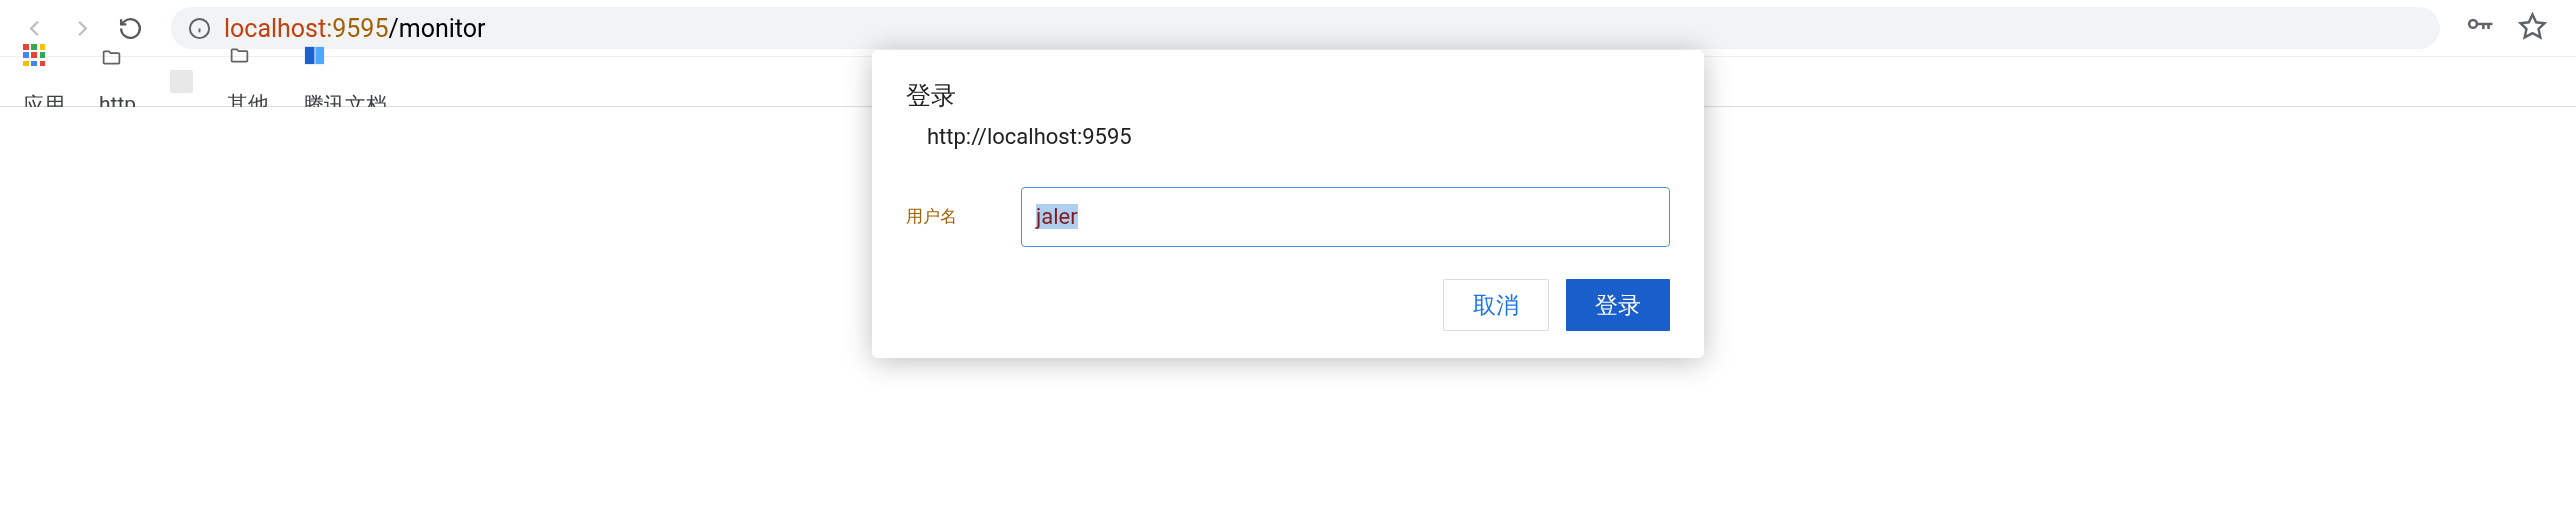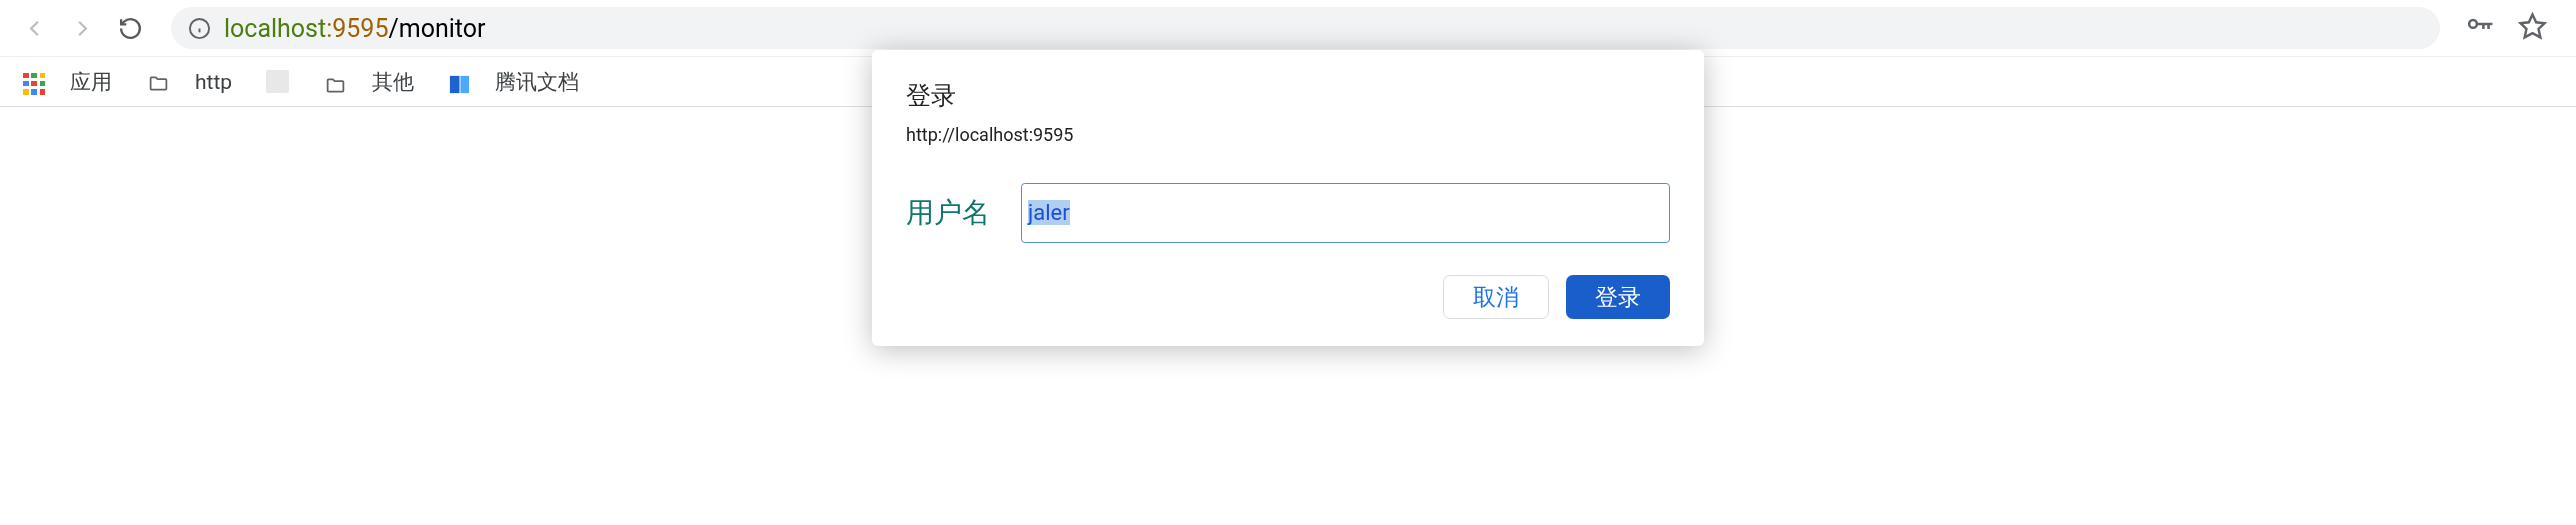--- a/index.html
+++ b/index.html
@@ -65,21 +65,21 @@
       justify-content: center;
       color: #5f6368;
     }
     .url-text {
       font-size: 25px;
       color: #202124;
       display: flex;
       align-items: baseline;
     }
     .url-host {
-      color: #4d7c0f;
+      color: #c2410c;
     }
     .url-port {
       color: #a16207;
     }
     .url-path {
       color: #000000;
     }
     .toolbar-right {
       display: flex;
       align-items: center;
@@ -97,25 +97,26 @@
     .bookmarks-bar {
       height: 50px;
       display: flex;
       align-items: center;
       padding: 0 23px;
       gap: 34px;
       border-bottom: 1px solid #ddd;
     }
     .bookmark-item {
       display: flex;
-      align-items: flex-end;
+      align-items: flex-start;
       gap: 24px;
       font-size: 21px;
       color: #3c4043;
       cursor: pointer;
+      flex-direction: column;
     }
     .apps-icon {
       width: 23px;
       height: 23px;
       display: grid;
       grid-template-columns: repeat(3, 1fr);
       grid-template-rows: repeat(3, 1fr);
       gap: 1.9px;
     }
     .apps-dot {
@@ -161,42 +162,43 @@
       border-radius: 5.7px;
       box-shadow: 0 3.8px 29px rgba(0,0,0,0.25);
       padding: 29px 34px 27px 34px;
     }
     .dialog-title {
       font-size: 25px;
       color: #202124;
       margin-bottom: 11.5px;
     }
     .dialog-origin {
-      font-size: 18px;
+      font-size: 22px;
       color: #202124;
       margin-bottom: 38px;
+      margin-left: 21px;
     }
     .form-row {
       display: flex;
       align-items: center;
       margin-bottom: 27px;
     }
     .form-label {
       width: 115px;
-      font-size: 28px;
-      color: #0f766e;
+      font-size: 17px;
+      color: #a16207;
     }
     .input-display {
       flex: 1;
       height: 60px;
       border: 1.9px solid #4d90d4;
       border-radius: 3.8px;
-      padding: 0 6px;
+      padding: 0 14px;
       font-size: 22px;
-      color: #1d4ed8;
+      color: #7f1d1d;
       display: flex;
       align-items: center;
     }
     .input-display .sel {
       background: #b0cef0;
     }
     .password-display {
       flex: 1;
       height: 48px;
       border: 1px solid #dadce0;
@@ -208,23 +210,23 @@
       align-items: center;
       letter-spacing: 2.9px;
     }
     .dialog-actions {
       display: flex;
       justify-content: flex-end;
       gap: 17px;
       margin-top: 32.5px;
     }
     .btn {
-      height: 44px;
+      height: 52px;
       padding: 0 29px;
-      border-radius: 7px;
+      border-radius: 1px;
       font-size: 23px;
       cursor: pointer;
       display: flex;
       align-items: center;
       justify-content: center;
       border: none;
     }
     .btn-cancel {
       background: #fff;
       color: #1a73e8;

